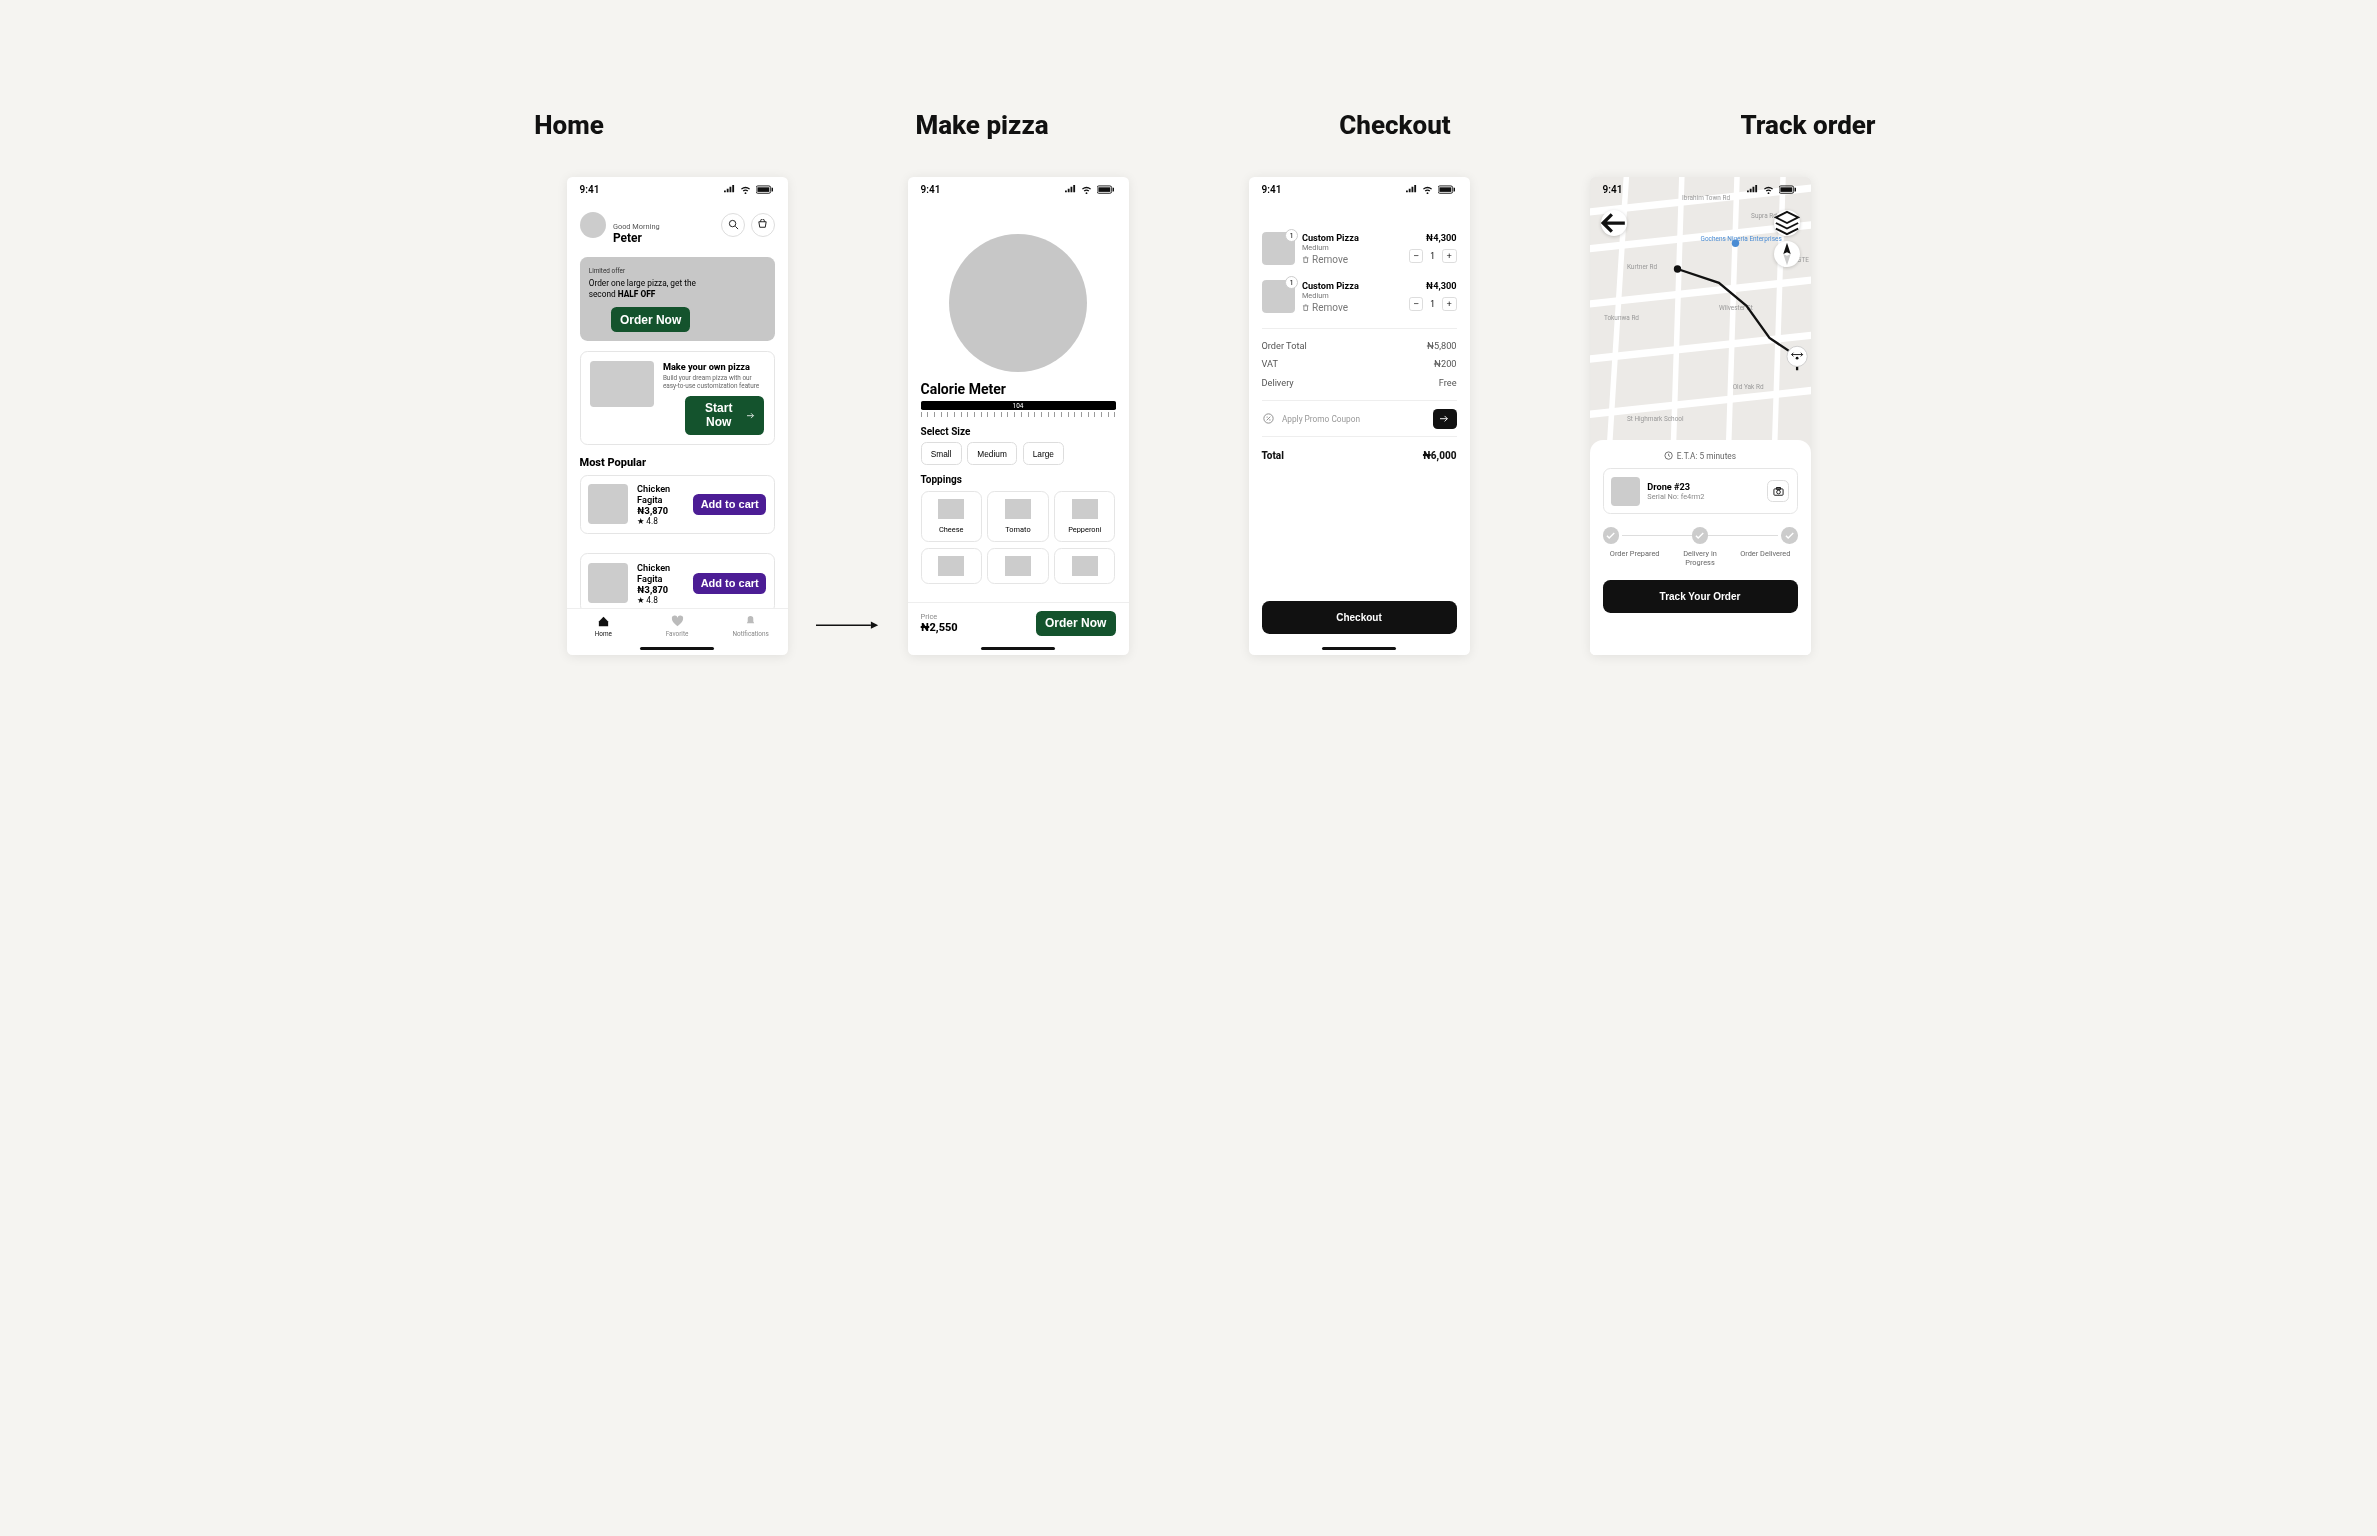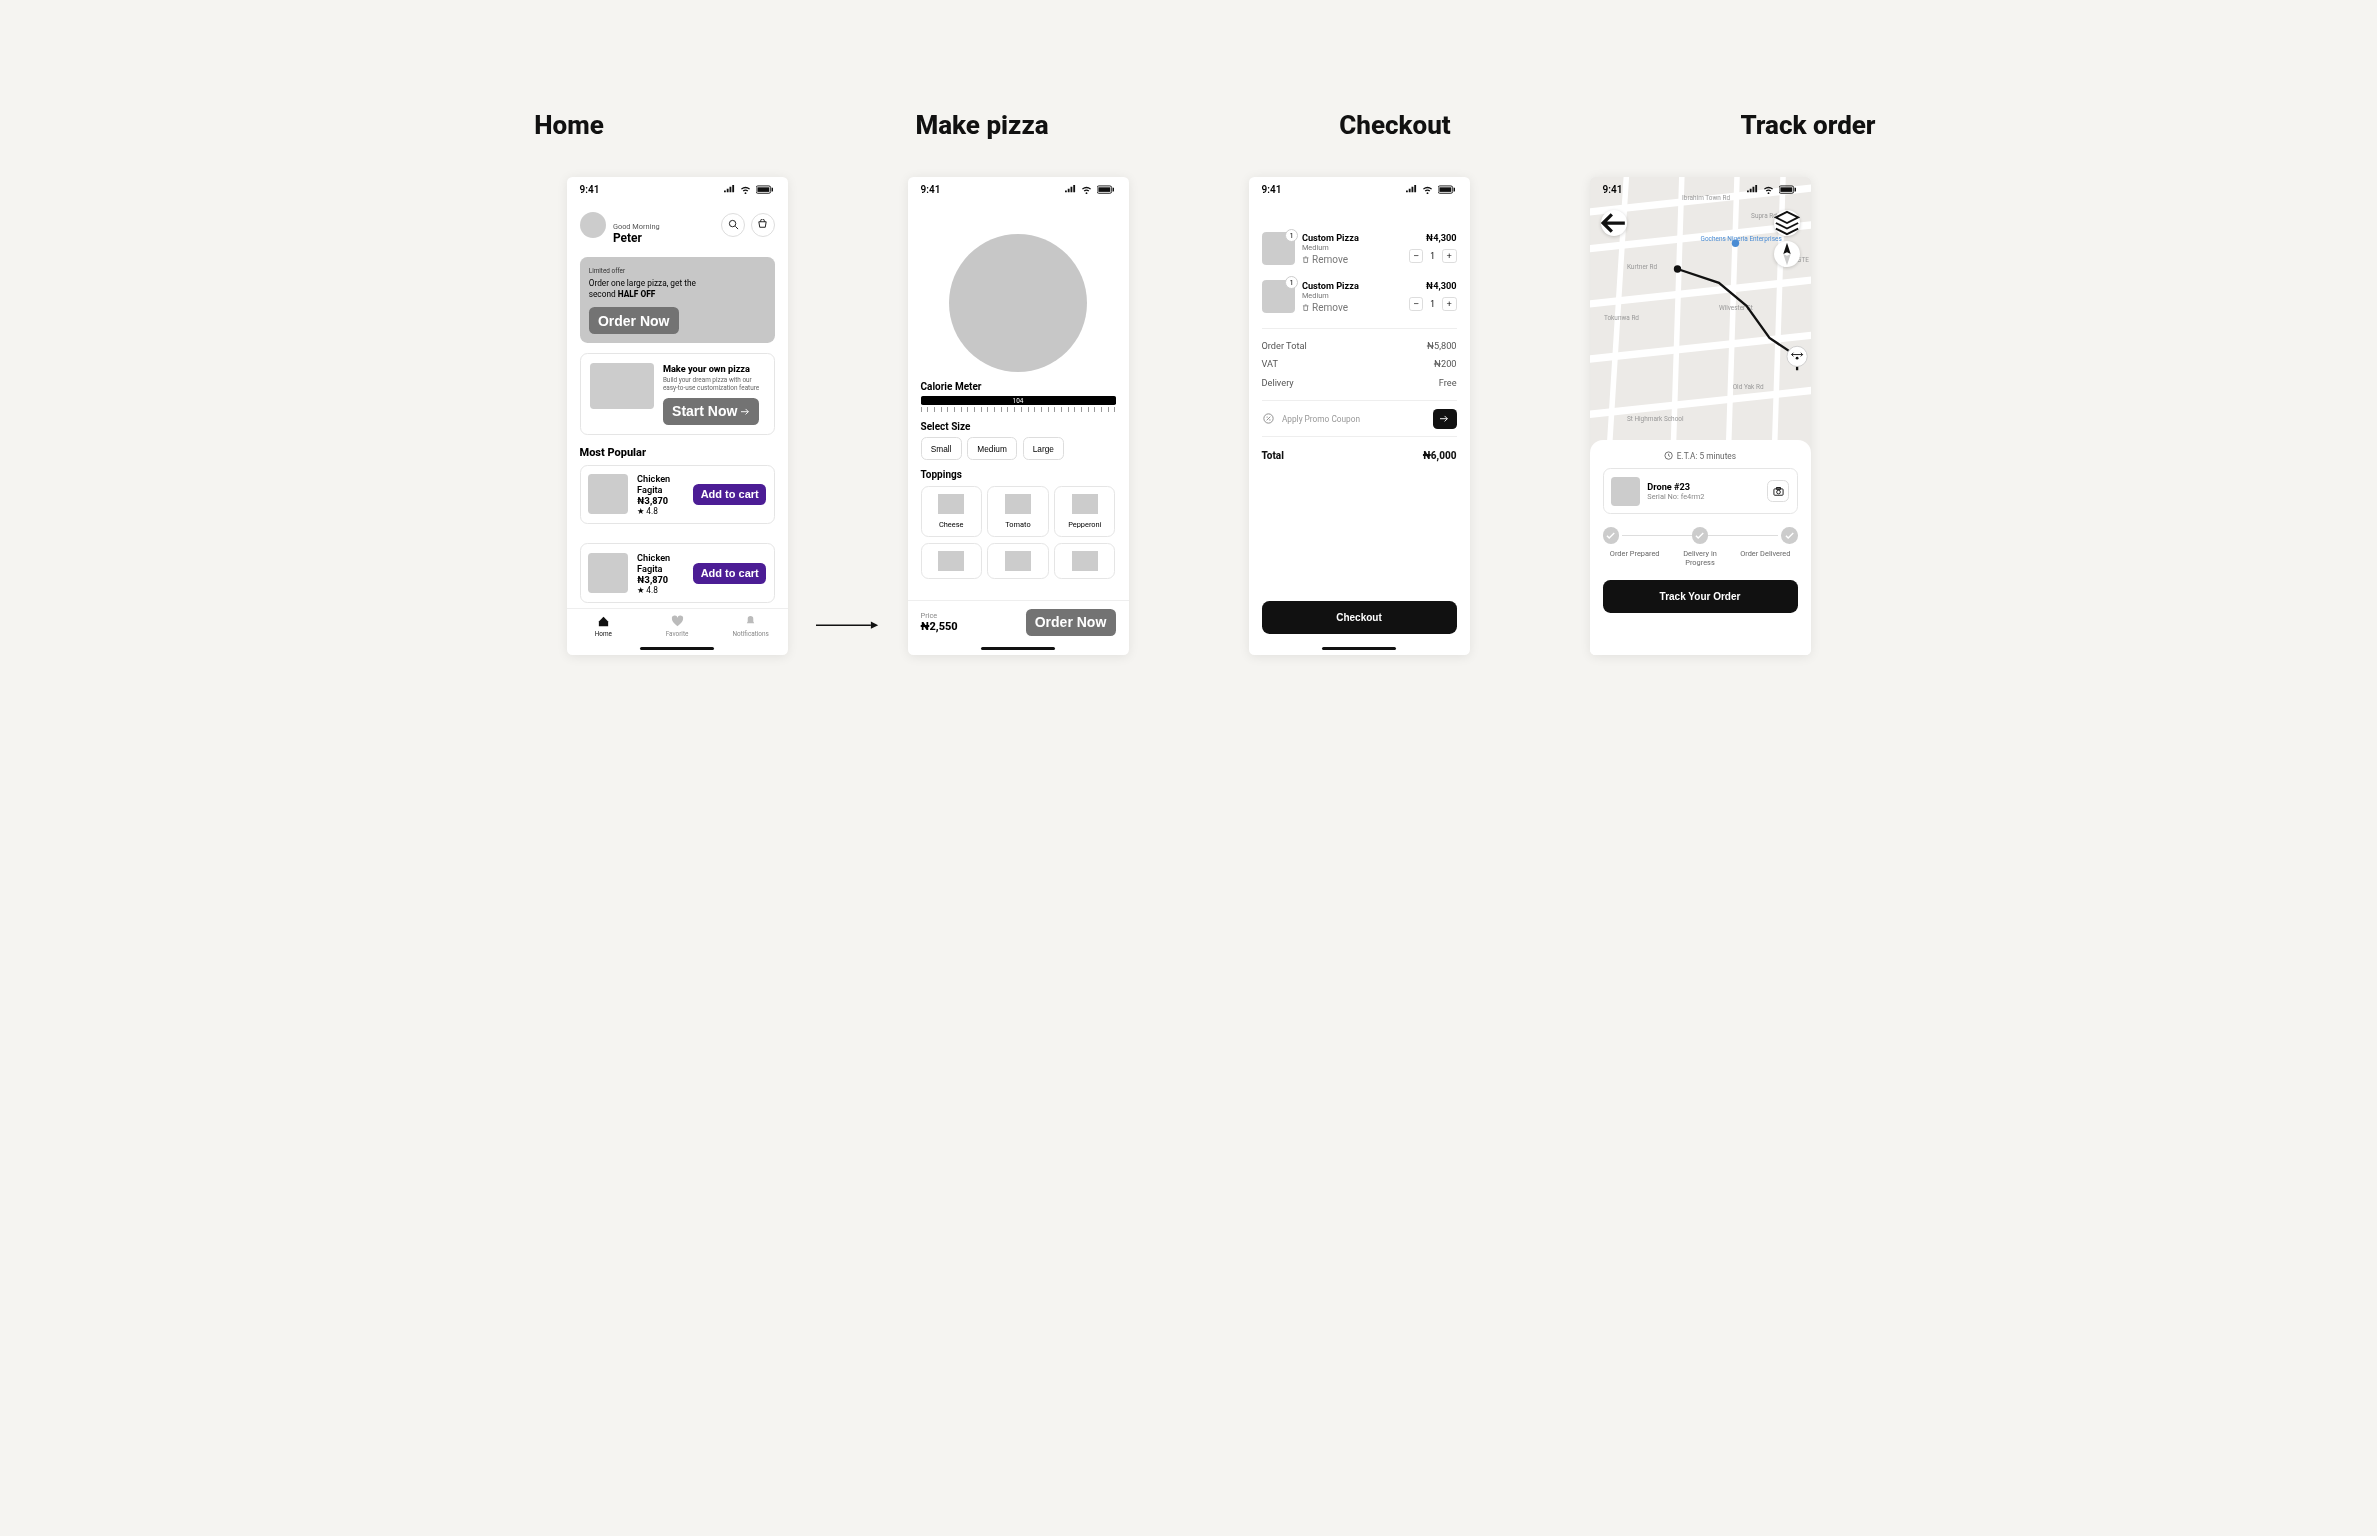--- a/index.html
+++ b/index.html
@@ -64,23 +64,23 @@
 }
 .icon-btn + .icon-btn { margin-left: 5.5px; }
 .content { padding: 7.4px 13px; flex: 1; overflow: hidden; }
 .promo-banner {
   background: #c7c7c7; border-radius: 7.4px; padding: 9.2px;
 }
 .promo-tag { font-size: 6.4px; color: #333; }
 .promo-text { font-size: 8.3px; margin: 3.7px 0 7.4px; line-height: 1.3; }
 .promo-text b { font-weight: 800; }
 .btn-dark {
-  background: #737373; color: #fff; border: none;
-  border-radius: 5.5px; padding: 5.5px 9.2px; font-size: 14px;
-  font-weight: 600; display: inline-flex; align-items: center; gap: 3.7px;
+  background: #14532d; color: #fff; border: none;
+  border-radius: 5.5px; padding: 5.5px 9.2px; font-size: 12px;
+  font-weight: 600; display: inline-flex; align-items: center; gap: 3.7px; margin-left: 22px;
 }
 .card {
   border: 0.9px solid #e5e5e5; border-radius: 7.4px;
   padding: 9.2px; margin-top: 9.2px; display: flex; gap: 9.2px;
 }
 .card-img { width: 64px; height: 46px; background: #ccc; border-radius: 3.7px; flex-shrink: 0; }
 .card-body { flex: 1; }
 .card-title { font-size: 9.2px; font-weight: 800; margin-bottom: 1.8px; }
 .card-desc { font-size: 6.4px; color: #666; line-height: 1.3; margin-bottom: 5.5px; }
 .section-h { font-size: 11px; font-weight: 800; margin: 11px 0 5.5px; }
@@ -103,21 +103,21 @@
   padding: 5.5px; font-size: 6.4px; color: #888; gap: 1.8px;
 }
 .nav-item.active { color: #111; }
 .home-indicator {
   width: 74px; height: 2.8px; background: #111; border-radius: 2.8px;
   margin: 3.7px auto 5.5px;
 }
 
 .back-btn { width: 18.4px; height: 18.4px; display: flex; align-items: center; padding: 0 13px; }
 .pizza-circle { width: 138px; height: 138px; border-radius: 50%; background: #c7c7c7; margin: 9.2px auto; }
-.meter-label { font-size: 10px; font-weight: 700; margin-top: 5.5px; }
+.meter-label { font-size: 14px; font-weight: 700; margin-top: 5.5px; }
 .meter-bar {
   height: 9.2px; background: #000000; border-radius: 1.8px; margin: 3.7px 0 1.8px;
   display: flex; align-items: center; justify-content: center;
   font-size: 6.4px; color: #fff;
 }
 .ticks { display: flex; justify-content: space-between; }
 .ticks span { width: 0.9px; height: 4.6px; background: #999; }
 .sub-label { font-size: 10px; font-weight: 700; margin: 9.2px 0 5.5px; }
 .size-row { display: flex; gap: 5.5px; }
 .size-chip {

